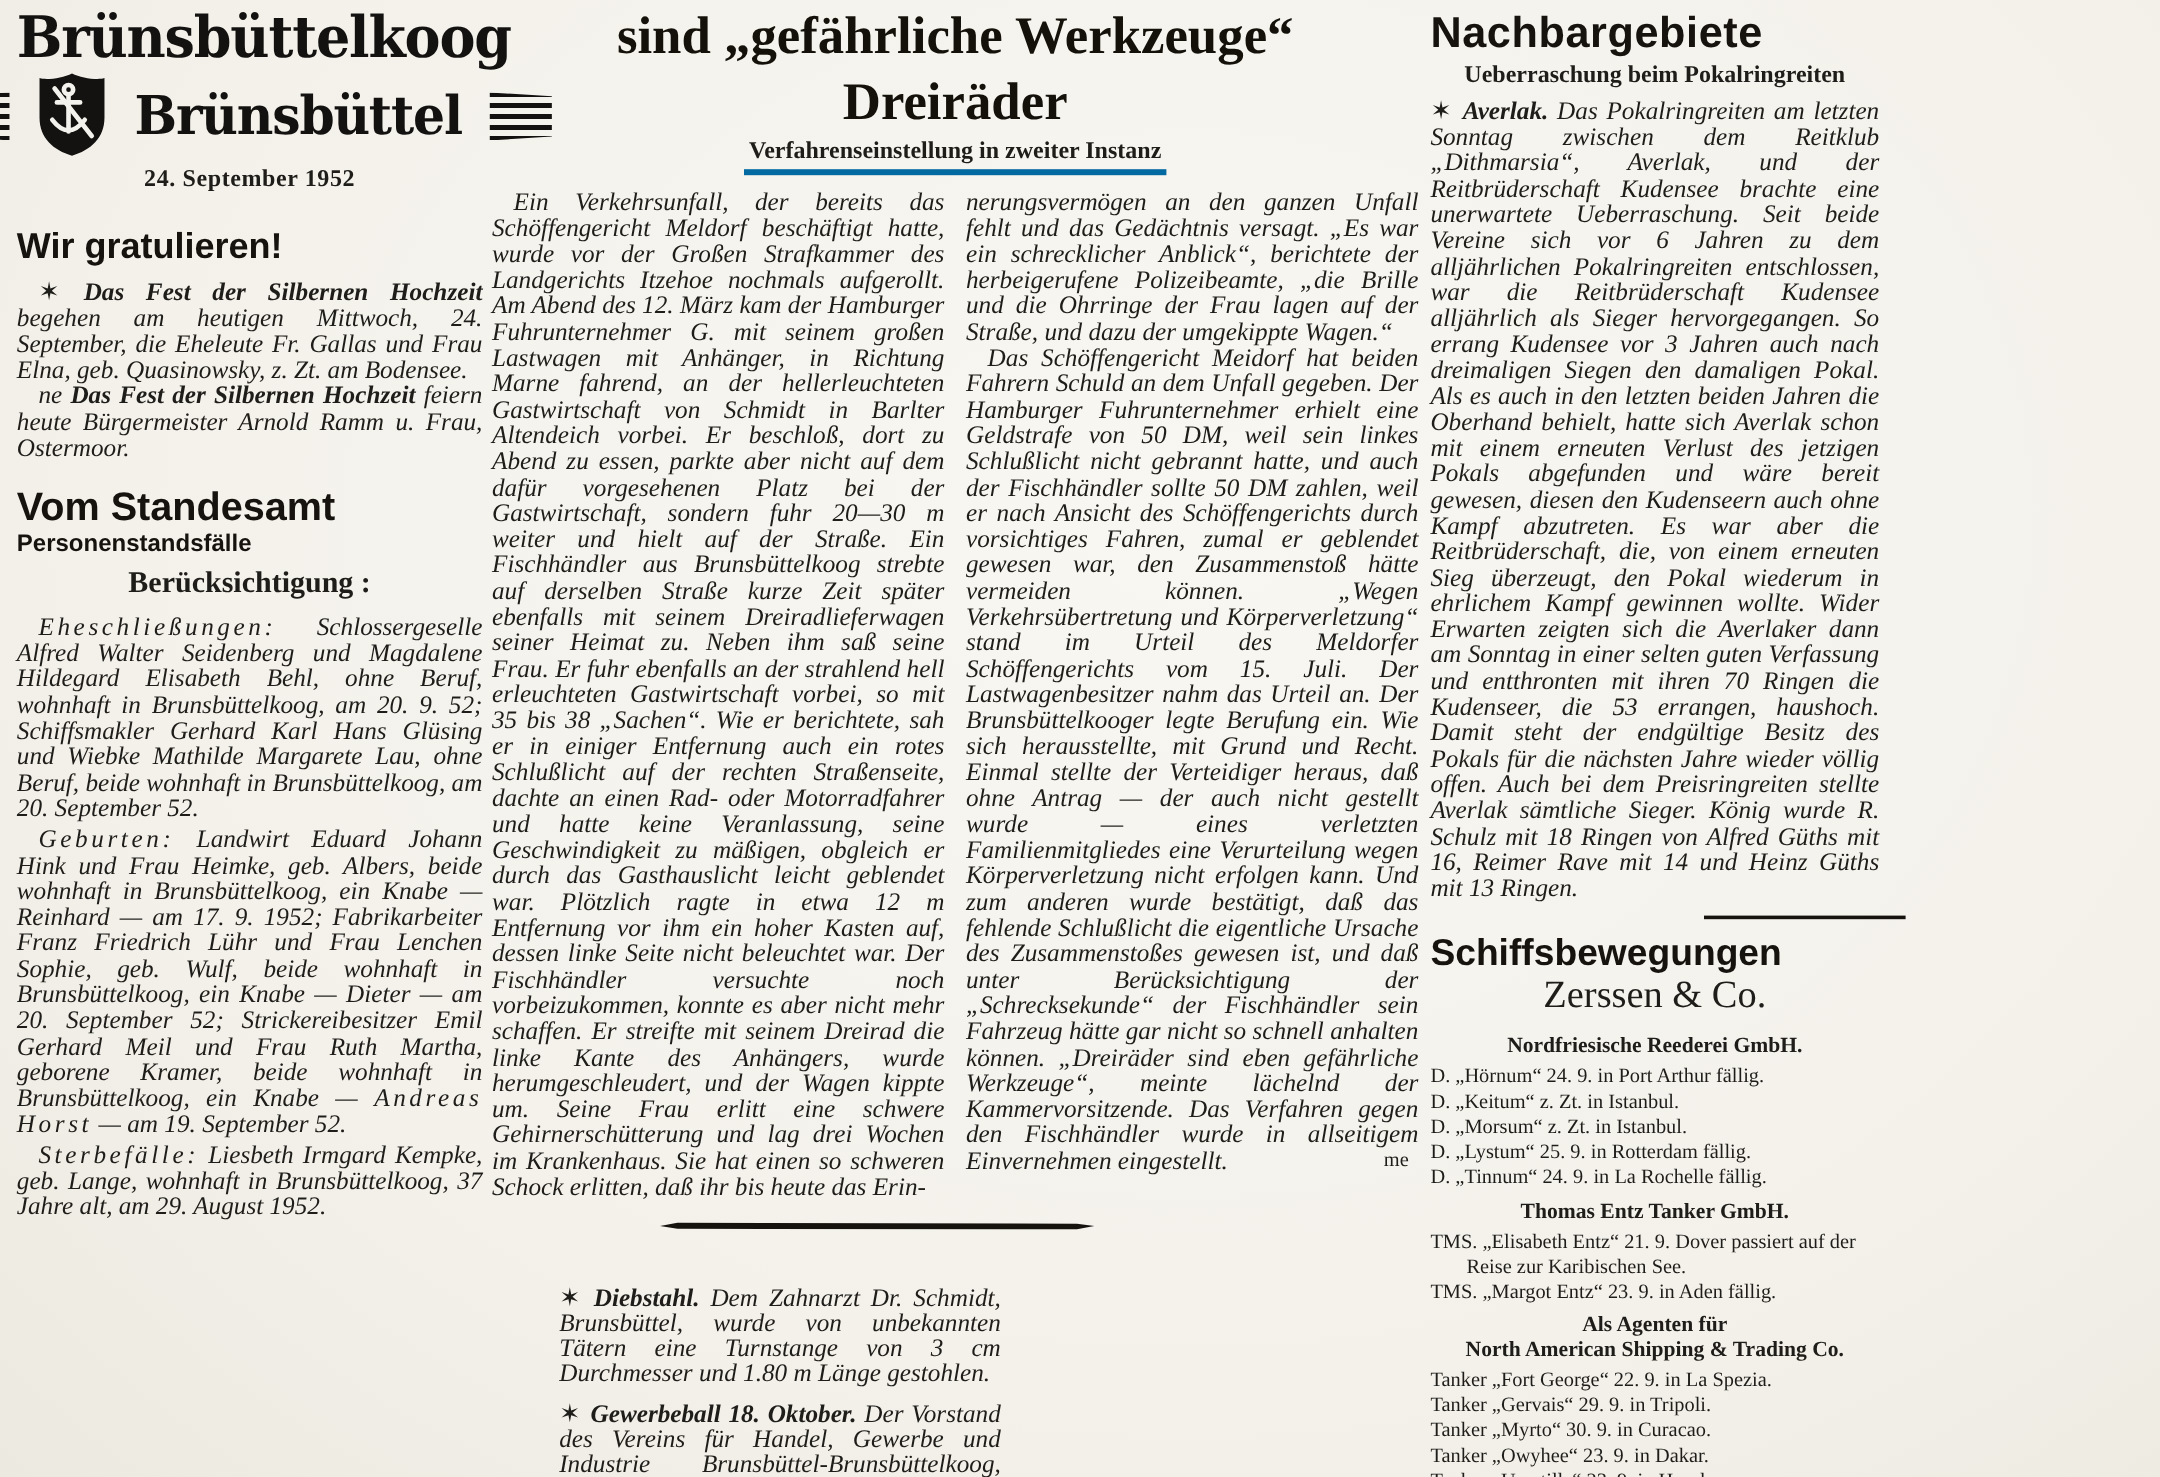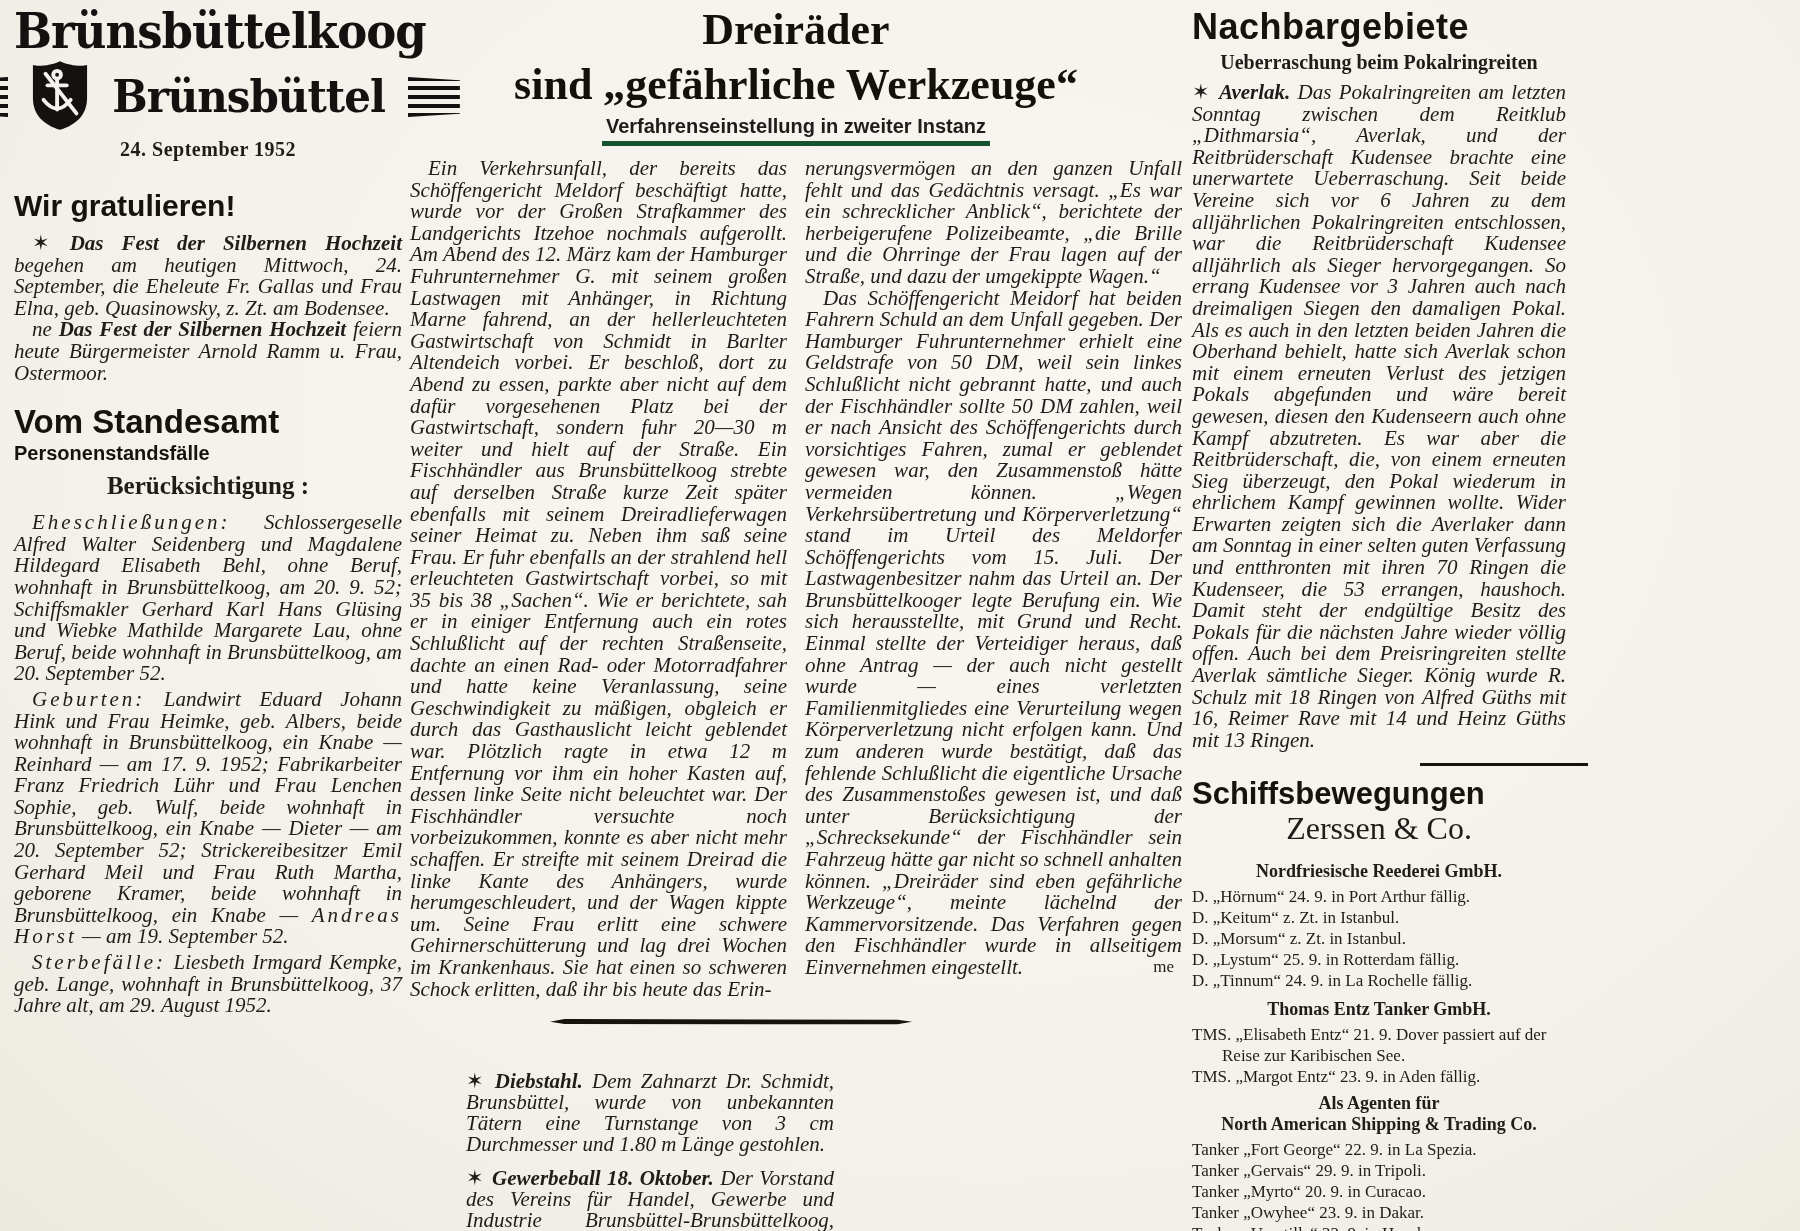--- a/index.html
+++ b/index.html
@@ -34,22 +34,22 @@
 
   
   .h-sans{font-family:"Liberation Sans",sans-serif;font-weight:bold;color:#16130f;margin:0;}
   .h-gratulieren{font-size:30px;line-height:34px;margin:28px 0 10px;}
   .h-standesamt{font-size:33px;line-height:36px;margin:20px 0 0;}
   .h-personen{font-size:20px;line-height:22px;margin-top:2px;}
   .h-place{font-family:"Liberation Serif",serif;font-weight:bold;font-size:25px;line-height:28px;text-align:center;margin:8px 0 12px;}
 
   .headline{font-family:"Liberation Serif",serif;font-weight:bold;text-align:center;font-size:44px;line-height:51px;margin:4px 0 0;color:#131109;}
   .subhead-wrap{text-align:center;margin:5px 0 12px;}
-  .subhead{display:inline-block;font-family:Liberation Sans, sans-serif;font-weight:bold;font-size:20px;
-    border-bottom:5px solid #14532d;padding:0 4px 3px;}
+  .subhead{display:inline-block;font-family:Liberation Serif, serif;font-weight:bold;font-size:20px;
+    border-bottom:5px solid #0369a1;padding:0 4px 3px;}
   .two-col{display:flex;gap:18px;}
   .subcol{flex:1 1 0;min-width:0;}
   .sig{text-align:right;font-size:17px;margin-top:-21.6px;padding-right:8px;}
 
   .taper-rule{margin:18px 0 0 140px;width:362px;height:7px;background:#16130f;
     clip-path:polygon(0 50%,4% 12%,96% 22%,100% 50%,96% 88%,4% 84%);}
   .mid-items{margin:46px 0 0 56px;width:368px;}
   .mid-items .body{margin-bottom:14px;line-height:20.8px;}
 
   .h-nachbar{font-size:36px;line-height:42px;margin-top:6px;letter-spacing:.5px;}
@@ -95,22 +95,22 @@
 
     <h2 class="h-sans h-standesamt">Vom Standesamt</h2>
     <div class="h-sans h-personen">Personenstandsfälle</div>
     <div class="h-place">Berücksichtigung :</div>
     <p class="body indent" style="margin-top:2px;"><span class="sp">Eheschließungen:</span><span> Schlossergeselle Alfred Walter Seidenberg und Magdalene Hildegard Elisabeth Behl, ohne Beruf, wohnhaft in Brunsbüttelkoog, am 20. 9. 52; Schiffsmakler Gerhard Karl Hans Glüsing und Wiebke Mathilde Margarete Lau, ohne Beruf, beide wohnhaft in Brunsbüttelkoog, am 20. September 52.</span></p>
     <p class="body indent" style="margin-top:4px;"><span class="sp">Geburten:</span><span> Landwirt Eduard Johann Hink und Frau Heimke, geb. Albers, beide wohnhaft in Brunsbüttelkoog, ein Knabe — Reinhard — am 17. 9. 1952; Fabrikarbeiter Franz Friedrich Lühr und Frau Lenchen Sophie, geb. Wulf, beide wohnhaft in Brunsbüttelkoog, ein Knabe — Dieter — am 20. September 52; Strickereibesitzer Emil Gerhard Meil und Frau Ruth Martha, geborene Kramer, beide wohnhaft in Brunsbüttelkoog, ein Knabe — </span><span class="sp">Andreas Horst</span><span> — am 19. September 52.</span></p>
     <p class="body indent" style="margin-top:4px;"><span class="sp">Sterbefälle:</span><span> Liesbeth Irmgard Kempke, geb. Lange, wohnhaft in Brunsbüttelkoog, 37 Jahre alt, am 29. August 1952.</span></p>
   </section>
 
   <section class="col col-mid">
+    <h1 class="headline">sind „gefährliche Werkzeuge“</h1>
     <h1 class="headline">Dreiräder</h1>
-    <h1 class="headline">sind „gefährliche Werkzeuge“</h1>
     <div class="subhead-wrap">
       <span class="subhead">Verfahrenseinstellung in zweiter Instanz</span>
     </div>
     <div class="two-col">
       <div class="subcol">
         <p class="body indent"><span>Ein Verkehrsunfall, der bereits das Schöffengericht Meldorf beschäftigt hatte, wurde vor der Großen Strafkammer des Landgerichts Itzehoe nochmals aufgerollt. Am Abend des 12. März kam der Hamburger Fuhrunternehmer G. mit seinem großen Lastwagen mit Anhänger, in Richtung Marne fahrend, an der hellerleuchteten Gastwirtschaft von Schmidt in Barlter Altendeich vorbei. Er beschloß, dort zu Abend zu essen, parkte aber nicht auf dem dafür vorgesehenen Platz bei der Gastwirtschaft, sondern fuhr 20—30 m weiter und hielt auf der Straße. Ein Fischhändler aus Brunsbüttelkoog strebte auf derselben Straße kurze Zeit später ebenfalls mit seinem Dreiradlieferwagen seiner Heimat zu. Neben ihm saß seine Frau. Er fuhr ebenfalls an der strahlend hell erleuchteten Gastwirtschaft vorbei, so mit 35 bis 38 „Sachen“. Wie er berichtete, sah er in einiger Entfernung auch ein rotes Schlußlicht auf der rechten Straßenseite, dachte an einen Rad- oder Motorradfahrer und hatte keine Veranlassung, seine Geschwindigkeit zu mäßigen, obgleich er durch das Gasthauslicht leicht geblendet war. Plötzlich ragte in etwa 12 m Entfernung vor ihm ein hoher Kasten auf, dessen linke Seite nicht beleuchtet war. Der Fischhändler versuchte noch vorbeizukommen, konnte es aber nicht mehr schaffen. Er streifte mit seinem Dreirad die linke Kante des Anhängers, wurde herumgeschleudert, und der Wagen kippte um. Seine Frau erlitt eine schwere Gehirnerschütterung und lag drei Wochen im Krankenhaus. Sie hat einen so schweren Schock erlitten, daß ihr bis heute das Erin-</span></p>
       </div>
       <div class="subcol">
         <p class="body"><span>nerungsvermögen an den ganzen Unfall fehlt und das Gedächtnis versagt. „Es war ein schrecklicher Anblick“, berichtete der herbeigerufene Polizeibeamte, „die Brille und die Ohrringe der Frau lagen auf der Straße, und dazu der umgekippte Wagen.“</span></p>
         <p class="body indent"><span>Das Schöffengericht Meidorf hat beiden Fahrern Schuld an dem Unfall gegeben. Der Hamburger Fuhrunternehmer erhielt eine Geldstrafe von 50 DM, weil sein linkes Schlußlicht nicht gebrannt hatte, und auch der Fischhändler sollte 50 DM zahlen, weil er nach Ansicht des Schöffengerichts durch vorsichtiges Fahren, zumal er geblendet gewesen war, den Zusammenstoß hätte vermeiden können. „Wegen Verkehrsübertretung und Körperverletzung“ stand im Urteil des Meldorfer Schöffengerichts vom 15. Juli. Der Lastwagenbesitzer nahm das Urteil an. Der Brunsbüttelkooger legte Berufung ein. Wie sich herausstellte, mit Grund und Recht. Einmal stellte der Verteidiger heraus, daß ohne Antrag — der auch nicht gestellt wurde — eines verletzten Familienmitgliedes eine Verurteilung wegen Körperverletzung nicht erfolgen kann. Und zum anderen wurde bestätigt, daß das fehlende Schlußlicht die eigentliche Ursache des Zusammenstoßes gewesen ist, und daß unter Berücksichtigung der „Schrecksekunde“ der Fischhändler sein Fahrzeug hätte gar nicht so schnell anhalten können. „Dreiräder sind eben gefährliche Werkzeuge“, meinte lächelnd der Kammervorsitzende. Das Verfahren gegen den Fischhändler wurde in allseitigem Einvernehmen eingestellt.</span></p>
@@ -150,20 +150,20 @@
     <div class="ship-line">TMS. „Elisabeth Entz“ 21. 9. Dover passiert auf der Reise zur Karibischen See.</div>
         <div class="ship-line">TMS. „Margot Entz“ 23. 9. in Aden fällig.</div>
       </div>
 
     <div class="group-title tight">Als Agenten für</div>
     <div class="group-title" style="margin-top:0;">North American Shipping &amp; Trading Co.</div>
     <div class="ship-list">
 
     <div class="ship-line">Tanker „Fort George“ 22. 9. in La Spezia.</div>
         <div class="ship-line">Tanker „Gervais“ 29. 9. in Tripoli.</div>
-        <div class="ship-line">Tanker „Myrto“ 20. 9. in Curacao.</div>
+        <div class="ship-line">Tanker „Myrto“ 30. 9. in Curacao.</div>
         <div class="ship-line">Tanker „Owyhee“ 23. 9. in Dakar.</div>
         <div class="ship-line">Tanker „Umatilla“ 23. 9. in Heysham.</div>
         <div class="ship-line">Tanker „Yamhill“ 21. 9. in Mena al Ahmadi.</div>
       </div>
   </section>
 
 </div>
 
 </body></html>

